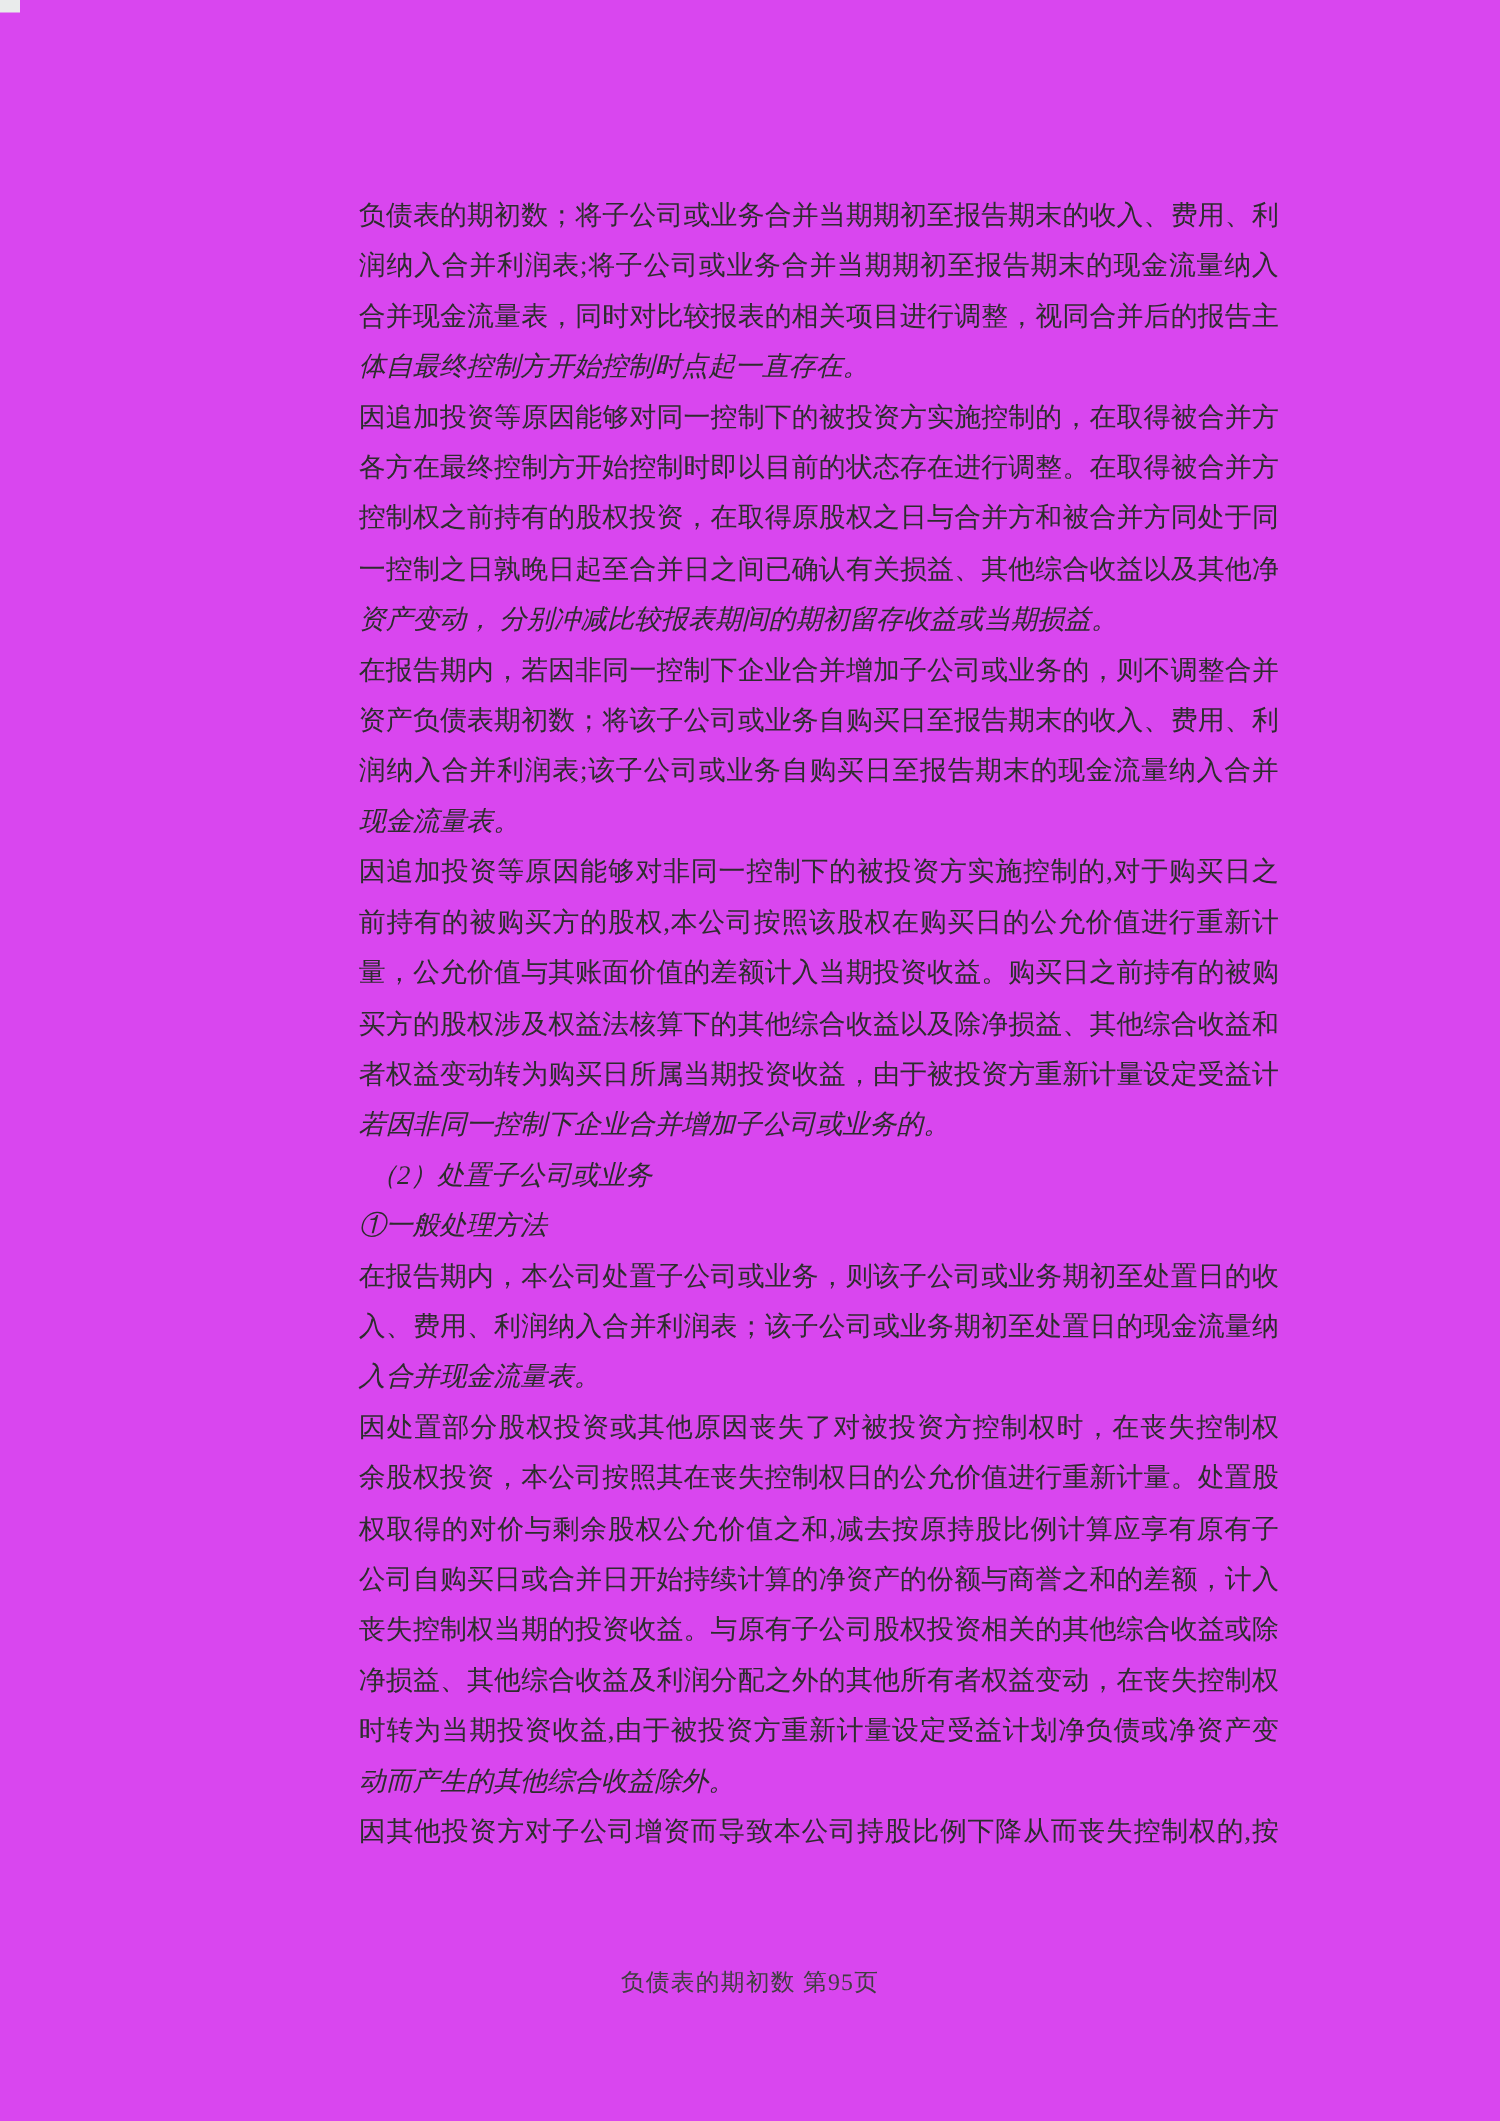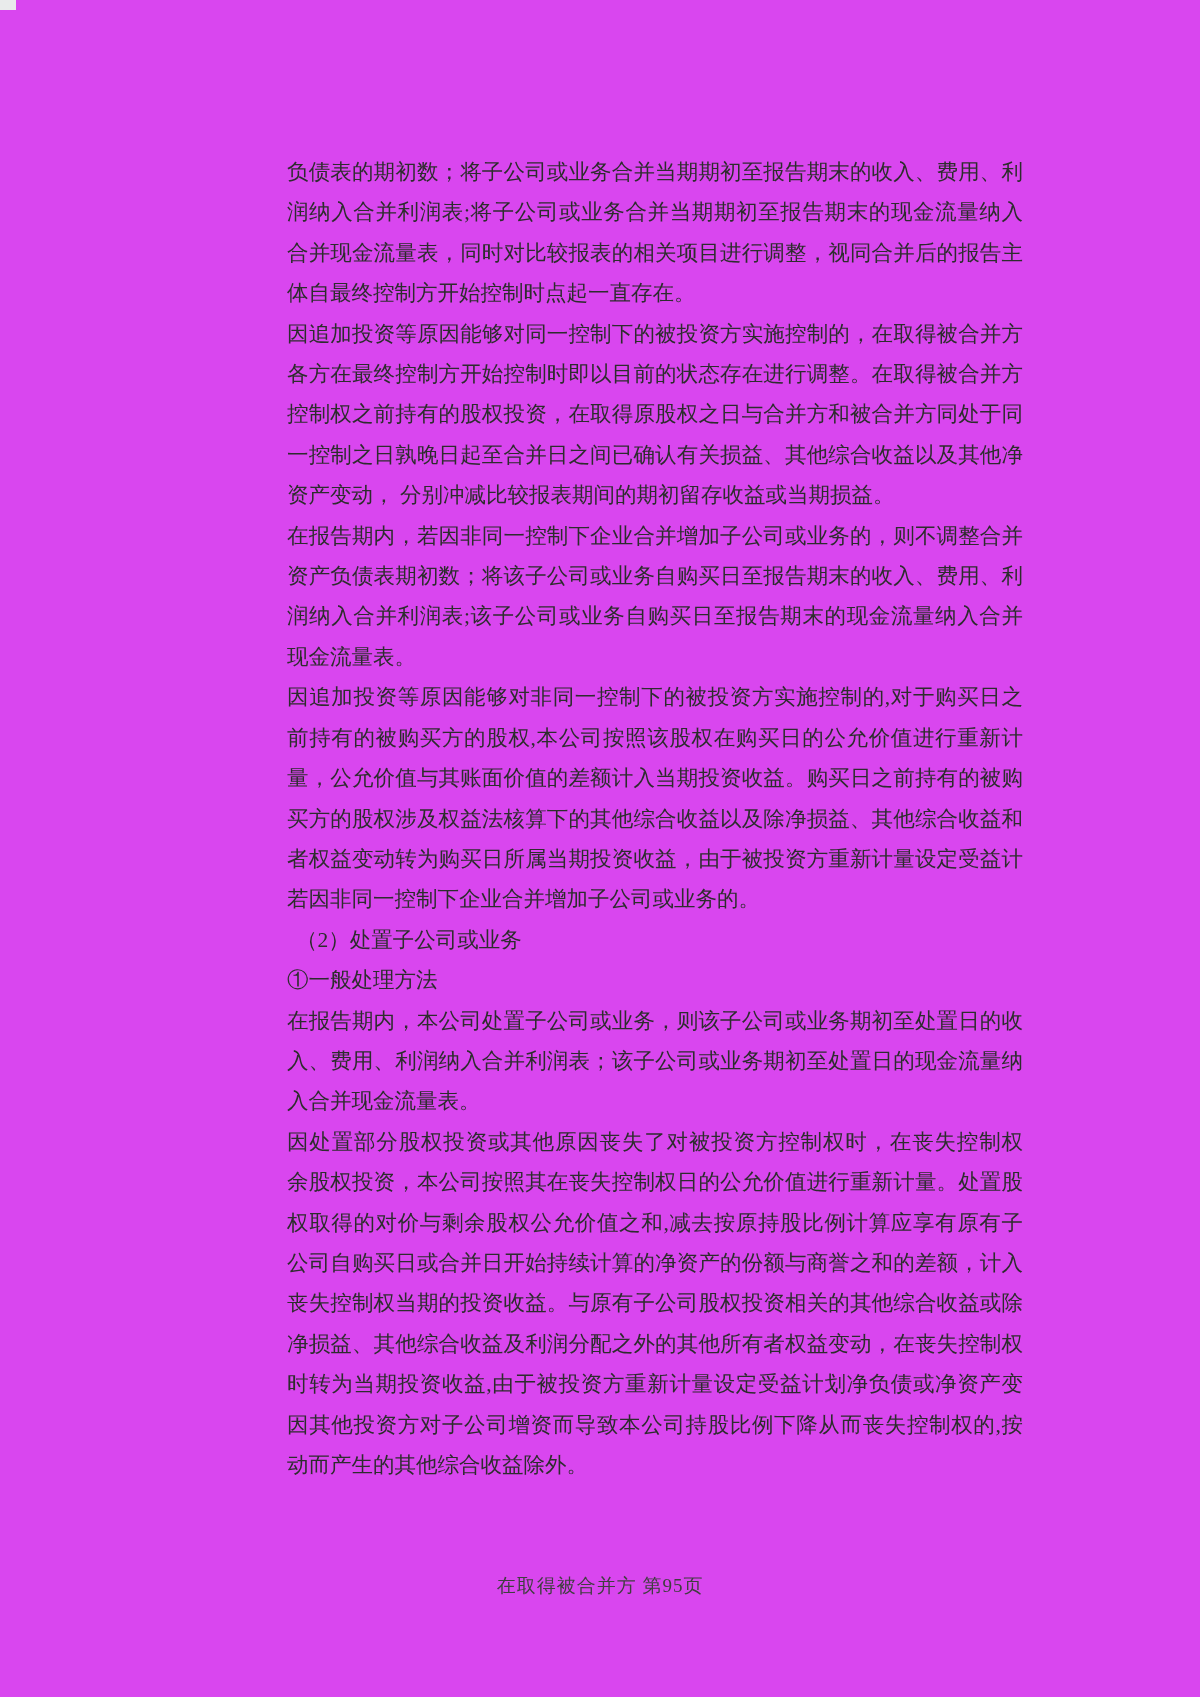--- a/index.html
+++ b/index.html
@@ -33,20 +33,21 @@
     font-size: 21.5px;
     line-height: 40.4px;
   }
   .line {
     text-align: justify;
     text-align-last: justify;
     white-space: normal;
   }
   .line.para-end {
     text-align-last: left;
+    font-style: italic;
   }
   .line.indent {
     padding-left: 9px;
   }
   .footer {
     position: absolute;
     top: 1573px;
     left: 0;
     width: 1200px;
     text-align: center;
@@ -85,17 +86,17 @@
       <div class="line">在报告期内，本公司处置子公司或业务，则该子公司或业务期初至处置日的收</div>
       <div class="line">入、费用、利润纳入合并利润表；该子公司或业务期初至处置日的现金流量纳</div>
       <div class="line para-end">入合并现金流量表。</div>
       <div class="line">因处置部分股权投资或其他原因丧失了对被投资方控制权时，在丧失控制权</div>
       <div class="line">余股权投资，本公司按照其在丧失控制权日的公允价值进行重新计量。处置股</div>
       <div class="line">权取得的对价与剩余股权公允价值之和,减去按原持股比例计算应享有原有子</div>
       <div class="line">公司自购买日或合并日开始持续计算的净资产的份额与商誉之和的差额，计入</div>
       <div class="line">丧失控制权当期的投资收益。与原有子公司股权投资相关的其他综合收益或除</div>
       <div class="line">净损益、其他综合收益及利润分配之外的其他所有者权益变动，在丧失控制权</div>
       <div class="line">时转为当期投资收益,由于被投资方重新计量设定受益计划净负债或净资产变</div>
+      <div class="line para-end">动而产生的其他综合收益除外。</div>
       <div class="line">因其他投资方对子公司增资而导致本公司持股比例下降从而丧失控制权的,按</div>
-      <div class="line para-end">动而产生的其他综合收益除外。</div>
     </div>
-  <div class="footer">在取得被合并方 第95页</div>
+  <div class="footer">负债表的期初数 第95页</div>
 </div>
 
 </body></html>

